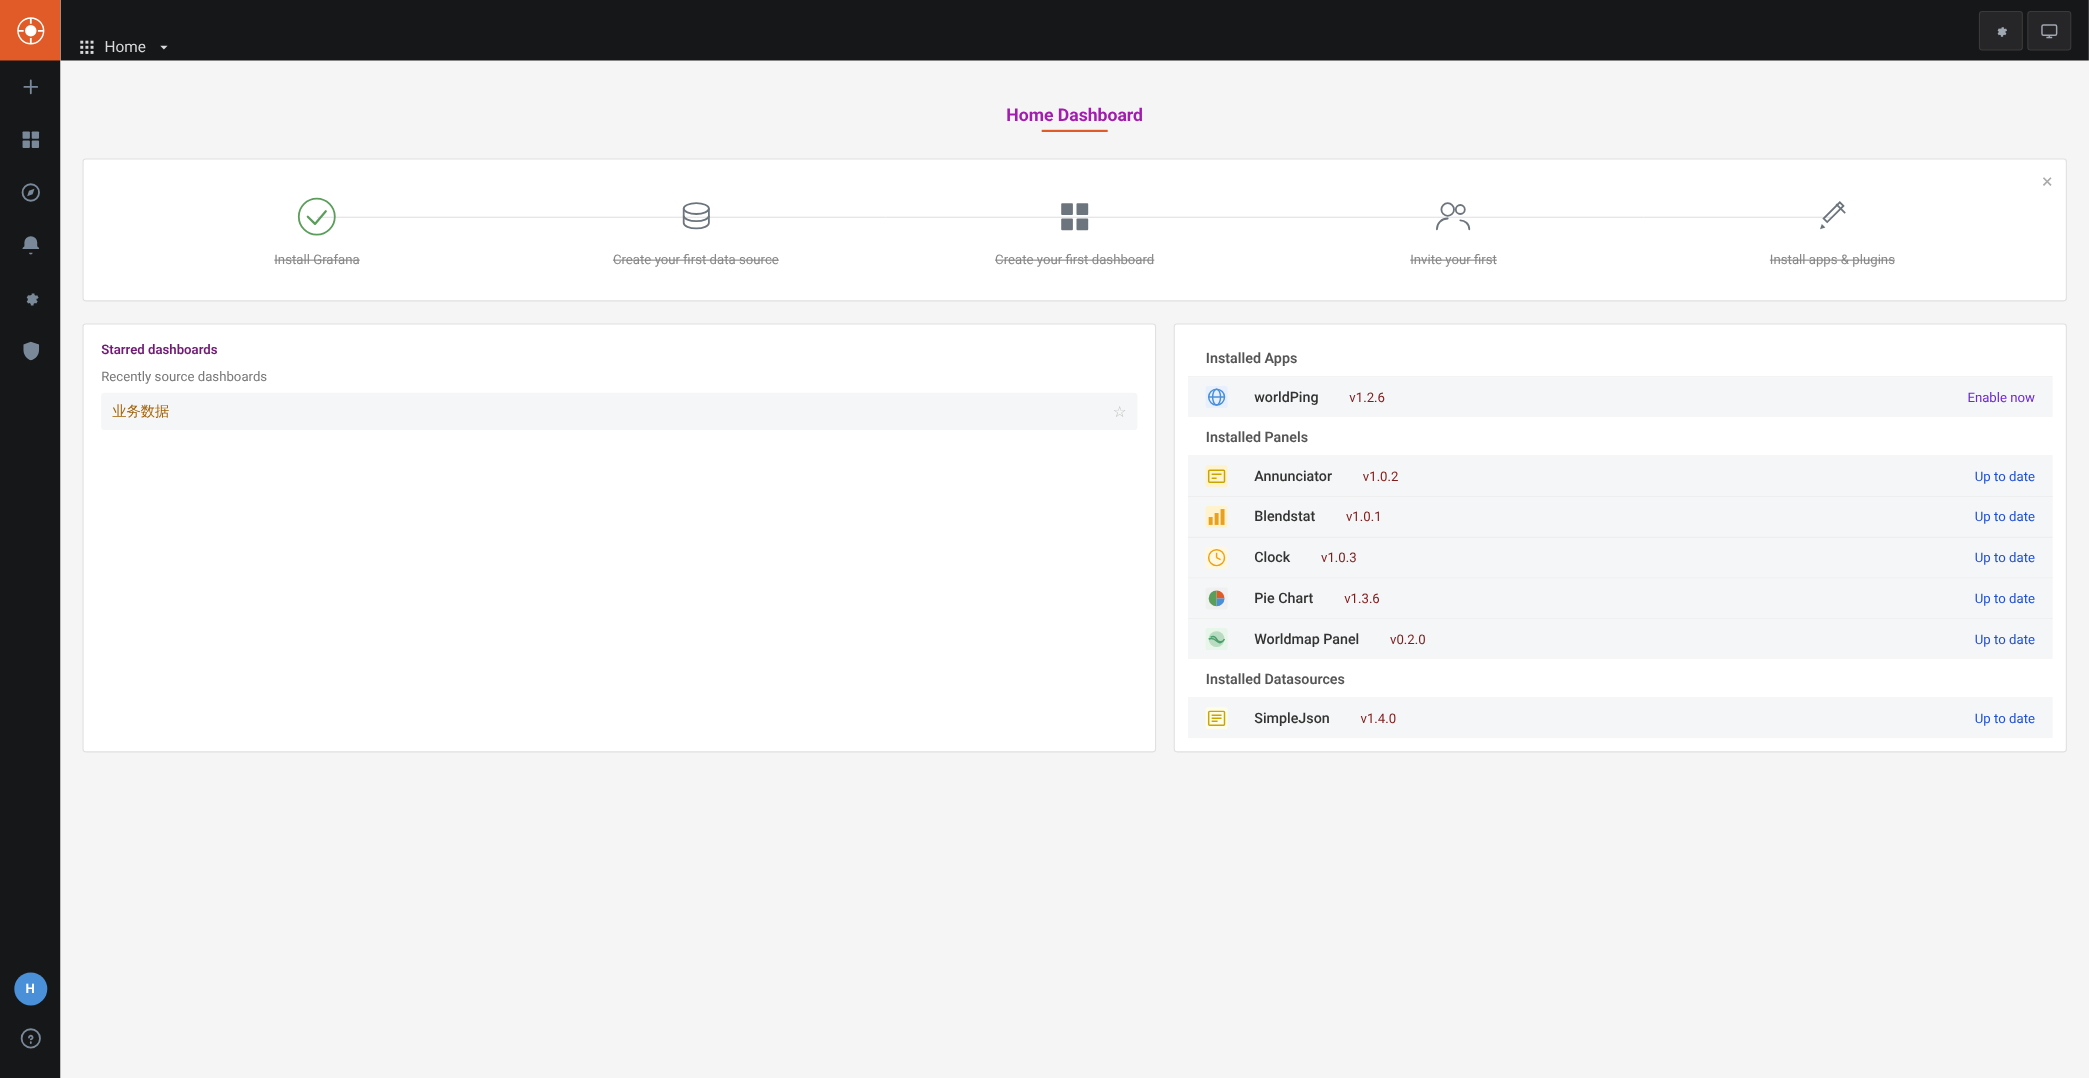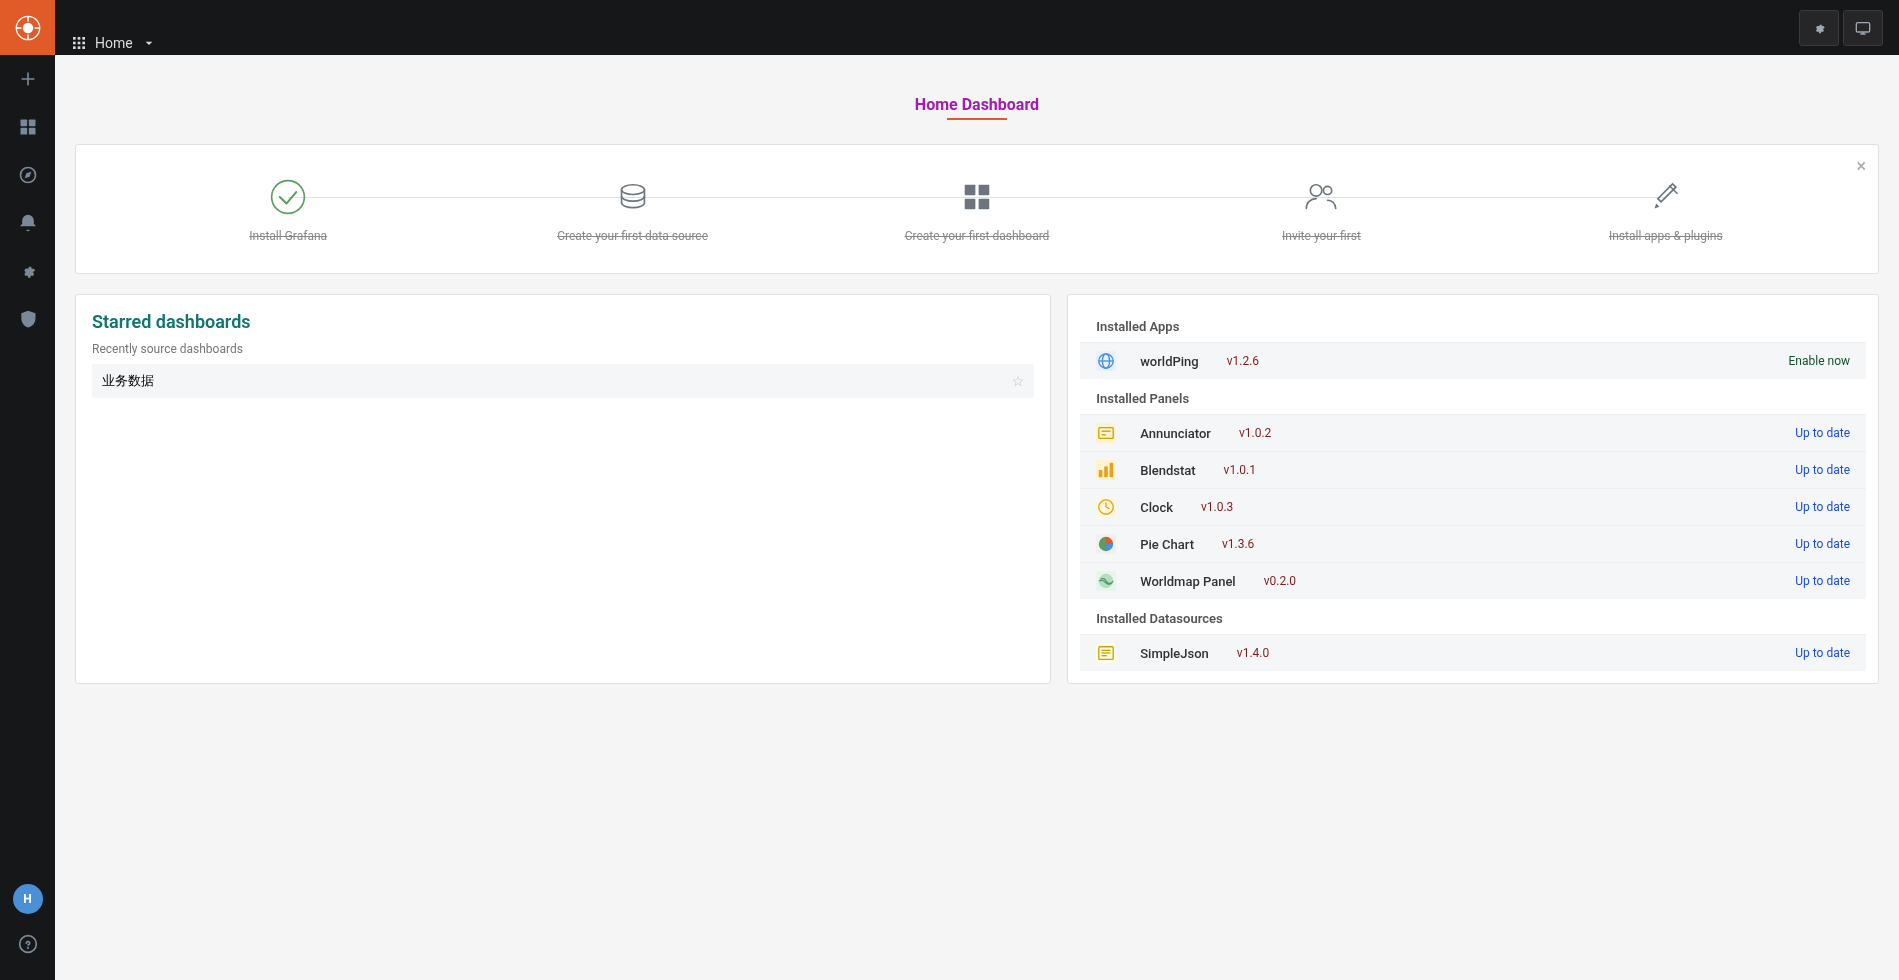--- a/index.html
+++ b/index.html
@@ -220,23 +220,23 @@
     }
     .col-right {
       width: 45%;
       background: white;
       border: 1px solid #e0e0e0;
       border-radius: 3px;
       padding: 12px;
     }
 
     .section-title {
-      font-size: 18px;
+      font-size: 12px;
       font-weight: 600;
-      color: #0f766e;
+      color: #701a75;
       margin-bottom: 10px;
     }
     .section-subtitle {
       font-size: 12px;
       color: #777;
       margin-bottom: 8px;
     }
 
     
     .dashboard-item {
@@ -244,21 +244,21 @@
       align-items: center;
       justify-content: space-between;
       padding: 8px 10px;
       background: #f5f6f7;
       border-radius: 3px;
       margin-bottom: 4px;
       cursor: pointer;
     }
     .dashboard-item-name {
       font-size: 13px;
-      color: #000000;
+      color: #a16207;
     }
     .dashboard-star {
       color: #bbb;
       font-size: 14px;
       cursor: pointer;
     }
 
     
     .panel-section-title {
       font-size: 13px;
@@ -299,21 +299,21 @@
     .plugin-version {
       font-size: 12px;
       color: #7f1d1d;
       margin-left: 4px;
     }
     .plugin-status {
       font-size: 12px;
       color: #1d4ed8;
     }
     .plugin-status.enable-now {
-      color: #14532d;
+      color: #6d28d9;
       cursor: pointer;
       text-align: right;
     }
     .panel-section { margin-bottom: 0; }
   </style>
 </head>
 <body>
 
 <div id="sidebar">
   <div class="sidebar-logo">

